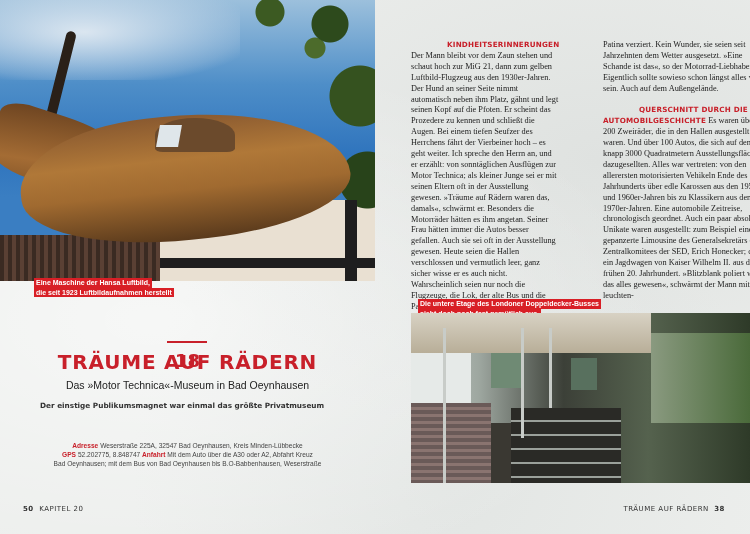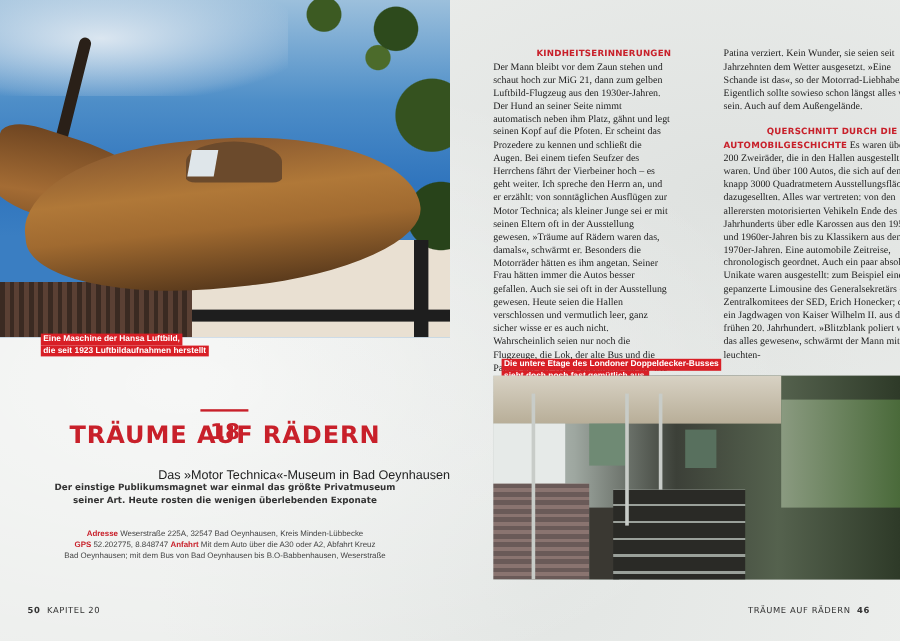--- a/index.html
+++ b/index.html
@@ -95,26 +95,26 @@
     position: absolute; left: 167px; top: 341px; width: 40px; height: 1.5px; background: #c8202a;
   }
   .chapter-title {
     position: absolute; left: 0; width: 375px; top: 350px;
     text-align: center;
     font-family: "DejaVu Sans", sans-serif; font-weight: bold;
     font-size: 20px; letter-spacing: 0.8px; color: #c8202a;
   }
   .chapter-subtitle {
     position: absolute; left: 0; width: 375px; top: 379px;
-    text-align: right; font-family: "Liberation Sans", sans-serif;
-    font-size: 10.5px; color: #222; margin-top: 11px;
+    text-align: center; font-family: "Liberation Sans", sans-serif;
+    font-size: 10.5px; color: #222;
   }
   .intro {
     position: absolute; left: 40px; width: 295px; top: 401px;
-    text-align: center; font-family: "DejaVu Sans", sans-serif;
+    text-align: left; font-family: "DejaVu Sans", sans-serif;
     font-weight: bold; font-size: 7.3px; line-height: 10.5px; color: #333;
   }
   .info {
     position: absolute; left: 30px; width: 315px; top: 441px;
     text-align: center; font-family: "Liberation Sans", sans-serif;
     font-size: 6.6px; line-height: 9px; color: #444;
   }
   .info .label { color: #c8202a; font-weight: bold; }
 
   
@@ -180,21 +180,21 @@
       <span>die seit 1923 Luftbildaufnahmen herstellt</span>
     </div>
 
     <div class="chapter-number">18</div>
     <div class="chapter-rule"></div>
     <div class="chapter-title">TRÄUME AUF RÄDERN</div>
     <div class="chapter-subtitle">Das »Motor Technica«-Museum in Bad Oeynhausen</div>
 
     <div class="intro">
       <span>Der einstige Publikumsmagnet war einmal das größte Privatmuseum</span><br>
-      <span>seiner Art. Heute rosten die wenigen überlebenden Exponate</span><br>
+      <br>
     </div>
 
     <div class="info">
       <span class="label">Adresse</span>
       <span>Weserstraße 225A, 32547 Bad Oeynhausen, Kreis Minden-Lübbecke</span><br>
       <span class="label">GPS</span>
       <span>52.202775, 8.848747</span>
       <span class="label">Anfahrt</span>
       <span>Mit dem Auto über die A30 oder A2, Abfahrt Kreuz</span><br>
       <span>Bad Oeynhausen; mit dem Bus von Bad Oeynhausen bis B.O-Babbenhausen, Weserstraße</span>
@@ -237,16 +237,16 @@
     <div class="seats-l"></div>
     <div class="floor"></div>
     <div class="seats-c"></div>
     <div class="pole" style="left:32px; top:15px; height:155px;"></div>
     <div class="pole" style="left:110px; top:15px; height:110px;"></div>
     <div class="pole" style="left:138px; top:15px; height:80px;"></div>
   </div>
 
   <div class="footer footer-right">
     <span>TRÄUME AUF RÄDERN</span>
-    &nbsp;<span class="num">46</span>
+    &nbsp;<span class="num">38</span>
   </div>
 
 </div>
 
 </body></html>

